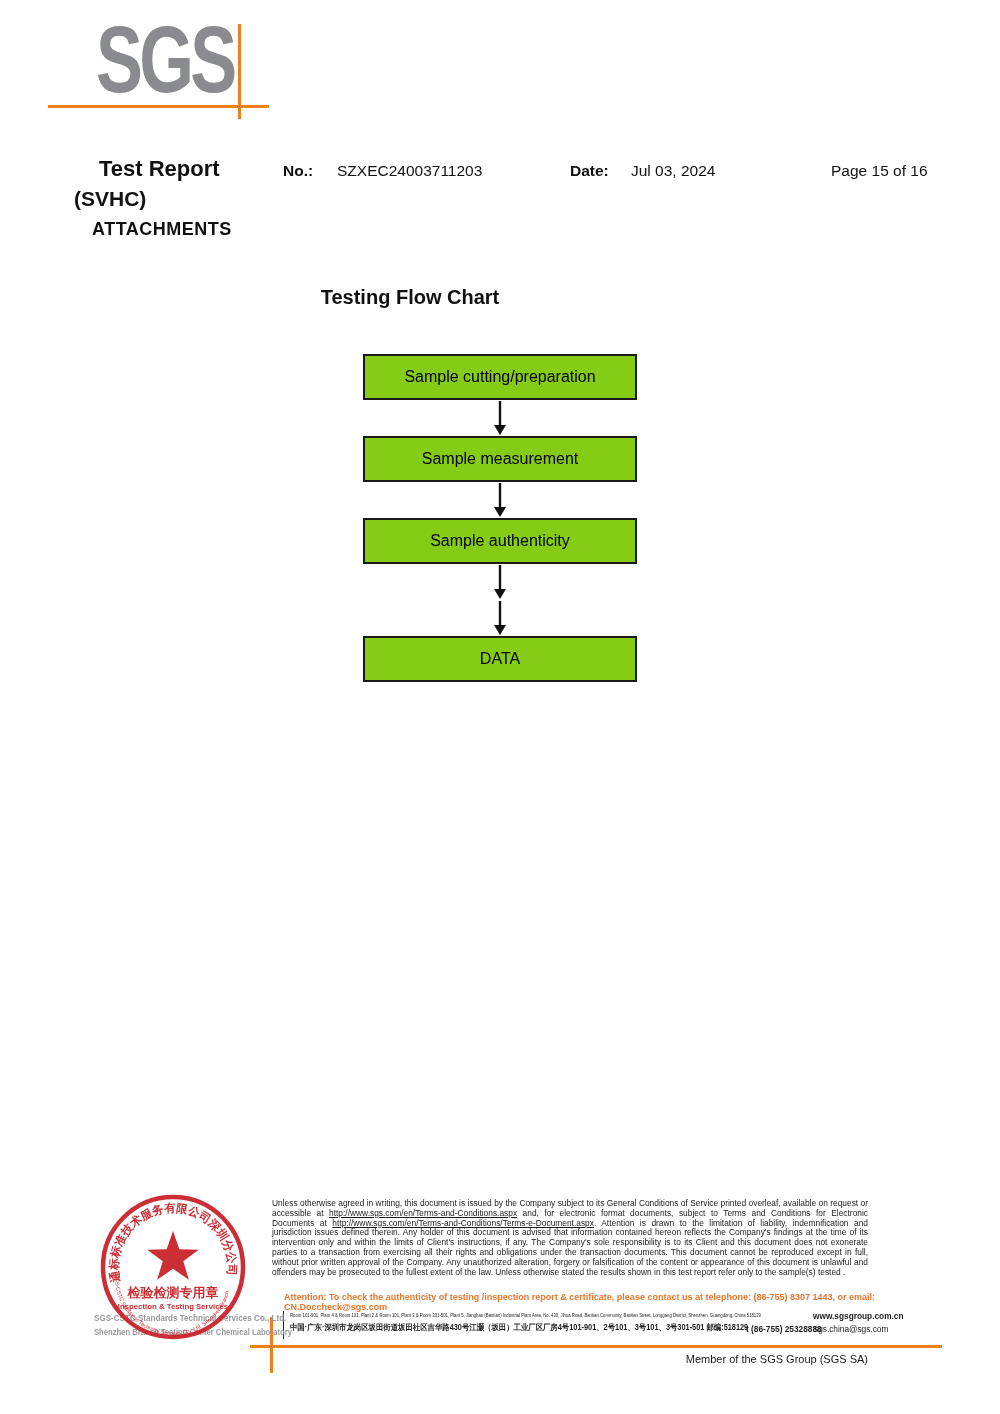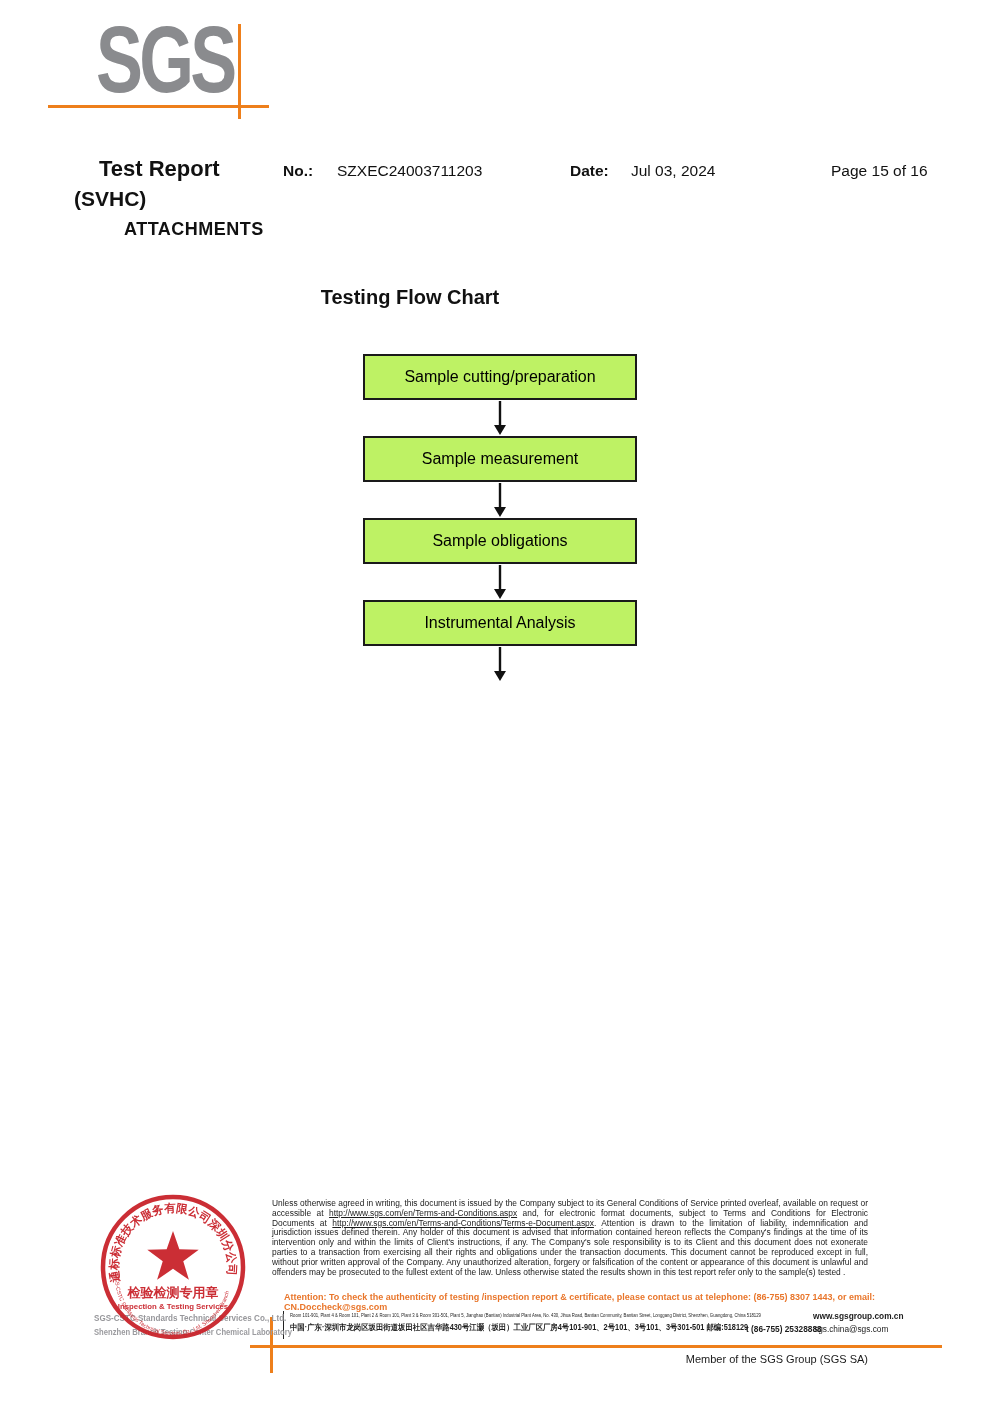--- a/index.html
+++ b/index.html
@@ -9,31 +9,31 @@
   }
   
   .sgs-logo{
     position:absolute;left:96px;top:12px;font-size:95px;line-height:95px;font-weight:bold;
     color:#8A8B8E;letter-spacing:-5px;transform:scaleX(.74);transform-origin:left top;white-space:nowrap;
   }
   .logo-hline{position:absolute;left:48px;top:105px;width:221px;height:3px;background:#EE7F1B;}
   .logo-vline{position:absolute;left:238px;top:24px;width:3px;height:95px;background:#EE7F1B;}
   .title-1{position:absolute;left:55px;top:156px;font-size:22px;font-weight:bold;margin-left:44px;}
   .title-2{position:absolute;left:74px;top:187px;font-size:21px;font-weight:bold;}
-  .title-3{position:absolute;left:92px;top:219px;font-size:18px;font-weight:bold;letter-spacing:.5px;margin-left:32px;}
+  .title-3{position:absolute;left:92px;top:219px;font-size:18px;font-weight:bold;letter-spacing:.5px;}
   .meta{position:absolute;top:162px;font-size:15.5px;white-space:nowrap;}
   .m-bold{font-weight:bold;}
   .pos-no-label{left:283px;} .pos-no-value{left:337px;}
   .pos-date-label{left:570px;} .pos-date-value{left:631px;}
   .pos-page{left:831px;}
   
   .flow-title{position:absolute;left:0;top:286px;width:820px;text-align:center;font-size:20px;font-weight:bold;}
   .flow{position:absolute;left:363px;top:354px;width:274px;display:flex;flex-direction:column;align-items:center;}
   .fbox{
-    box-sizing:border-box;width:274px;height:46px;border:2px solid #1a1a1a;background:#bef264;
+    box-sizing:border-box;width:274px;height:46px;border:2px solid #1a1a1a;background:#84cc16;
     display:flex;align-items:center;justify-content:center;font-size:16px;color:#000;
   }
   .farrow{height:36px;display:flex;align-items:center;justify-content:center;}
   
   .legal{
     position:absolute;left:272px;top:1199px;width:596px;font-size:8.4px;line-height:9.8px;
     font-weight:normal;color:#1c1c1c;text-align:justify;margin:0;
   }
   .legal .u{text-decoration:underline;}
   .attention{
@@ -98,34 +98,34 @@
           <polygon points="2,24 14,24 8,34" fill="#111"></polygon>
         </svg>
     </div>
     <div class="fbox">Sample measurement</div>
     <div class="farrow">
       <svg width="16" height="34" viewBox="0 0 16 34">
           <line x1="8" y1="0" x2="8" y2="25" stroke="#111" stroke-width="2.4"></line>
           <polygon points="2,24 14,24 8,34" fill="#111"></polygon>
         </svg>
     </div>
-    <div class="fbox">Sample obligations</div>
+    <div class="fbox">Sample authenticity</div>
     <div class="farrow">
       <svg width="16" height="34" viewBox="0 0 16 34">
           <line x1="8" y1="0" x2="8" y2="25" stroke="#111" stroke-width="2.4"></line>
           <polygon points="2,24 14,24 8,34" fill="#111"></polygon>
         </svg>
     </div>
-    <div class="fbox">Instrumental Analysis</div>
     <div class="farrow">
       <svg width="16" height="34" viewBox="0 0 16 34">
           <line x1="8" y1="0" x2="8" y2="25" stroke="#111" stroke-width="2.4"></line>
           <polygon points="2,24 14,24 8,34" fill="#111"></polygon>
         </svg>
     </div>
+    <div class="fbox">DATA</div>
   </div>
 
   <p class="legal"><span>Unless otherwise agreed in writing, this document is issued by the Company subject to its General Conditions of Service printed overleaf, available on request or accessible at </span><span class="u">http://www.sgs.com/en/Terms-and-Conditions.aspx</span><span> and, for electronic format documents, subject to Terms and Conditions for Electronic Documents at </span><span class="u">http://www.sgs.com/en/Terms-and-Conditions/Terms-e-Document.aspx</span><span>. Attention is drawn to the limitation of liability, indemnification and jurisdiction issues defined therein. Any holder of this document is advised that information contained hereon reflects the Company's findings at the time of its intervention only and within the limits of Client's instructions, if any. The Company's sole responsibility is to its Client and this document does not exonerate parties to a transaction from exercising all their rights and obligations under the transaction documents. This document cannot be reproduced except in full, without prior written approval of the Company. Any unauthorized alteration, forgery or falsification of the content or appearance of this document is unlawful and offenders may be prosecuted to the fullest extent of the law. Unless otherwise stated the results shown in this test report refer only to the sample(s) tested .</span></p>
 
   <p class="attention">Attention: To check the authenticity of testing /inspection report &amp; certificate, please contact us at telephone: (86-755) 8307 1443, or email: CN.Doccheck@sgs.com</p>
 
   <div class="addr-block">
     <span class="addr-en">Room 101-901, Plant 4 &amp; Room 101, Plant 2 &amp; Room 101, Plant 3 &amp; Room 301-501, Plant 5, Jianghao (Bantian) Industrial Plant Area, No. 430, Jihua Road, Bantian Community, Bantian Street, Longgang District, Shenzhen, Guangdong, China 518129</span>
     <span class="addr-zh">中国·广东·深圳市龙岗区坂田街道坂田社区吉华路430号江灏（坂田）工业厂区厂房4号101-901、2号101、3号101、3号301-501 邮编:518129</span>
     <span class="addr-web">www.sgsgroup.com.cn</span>

